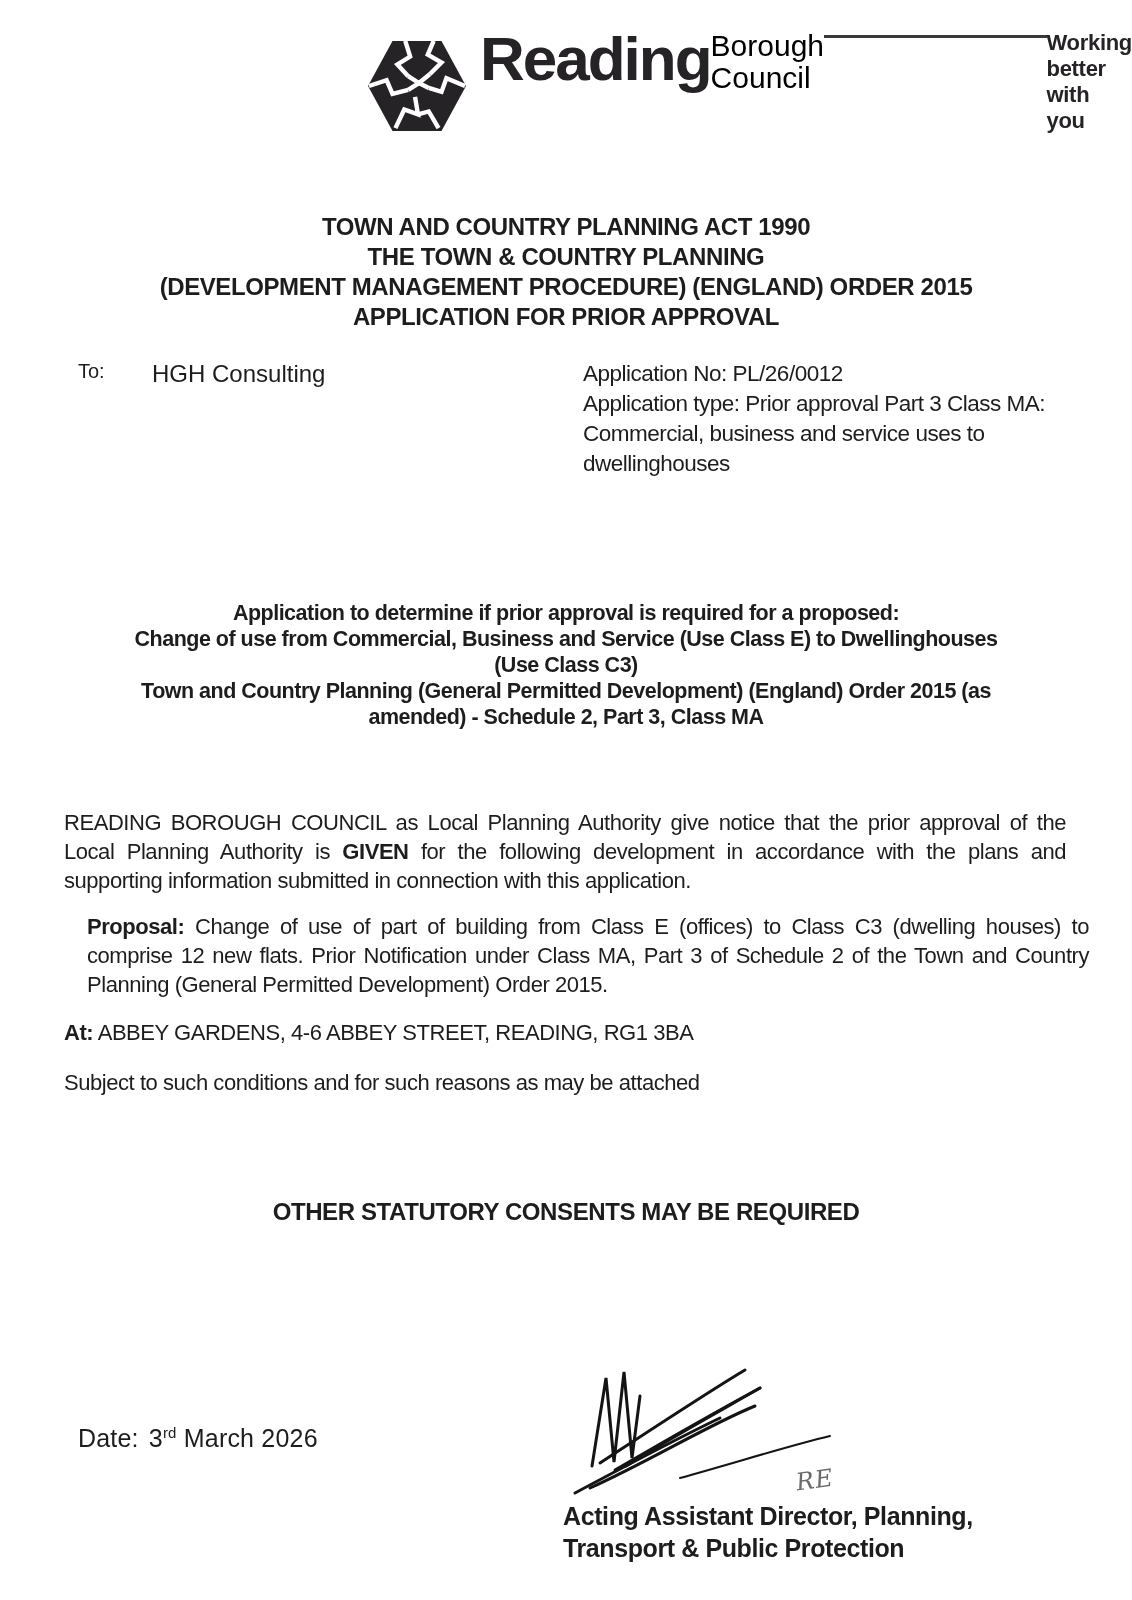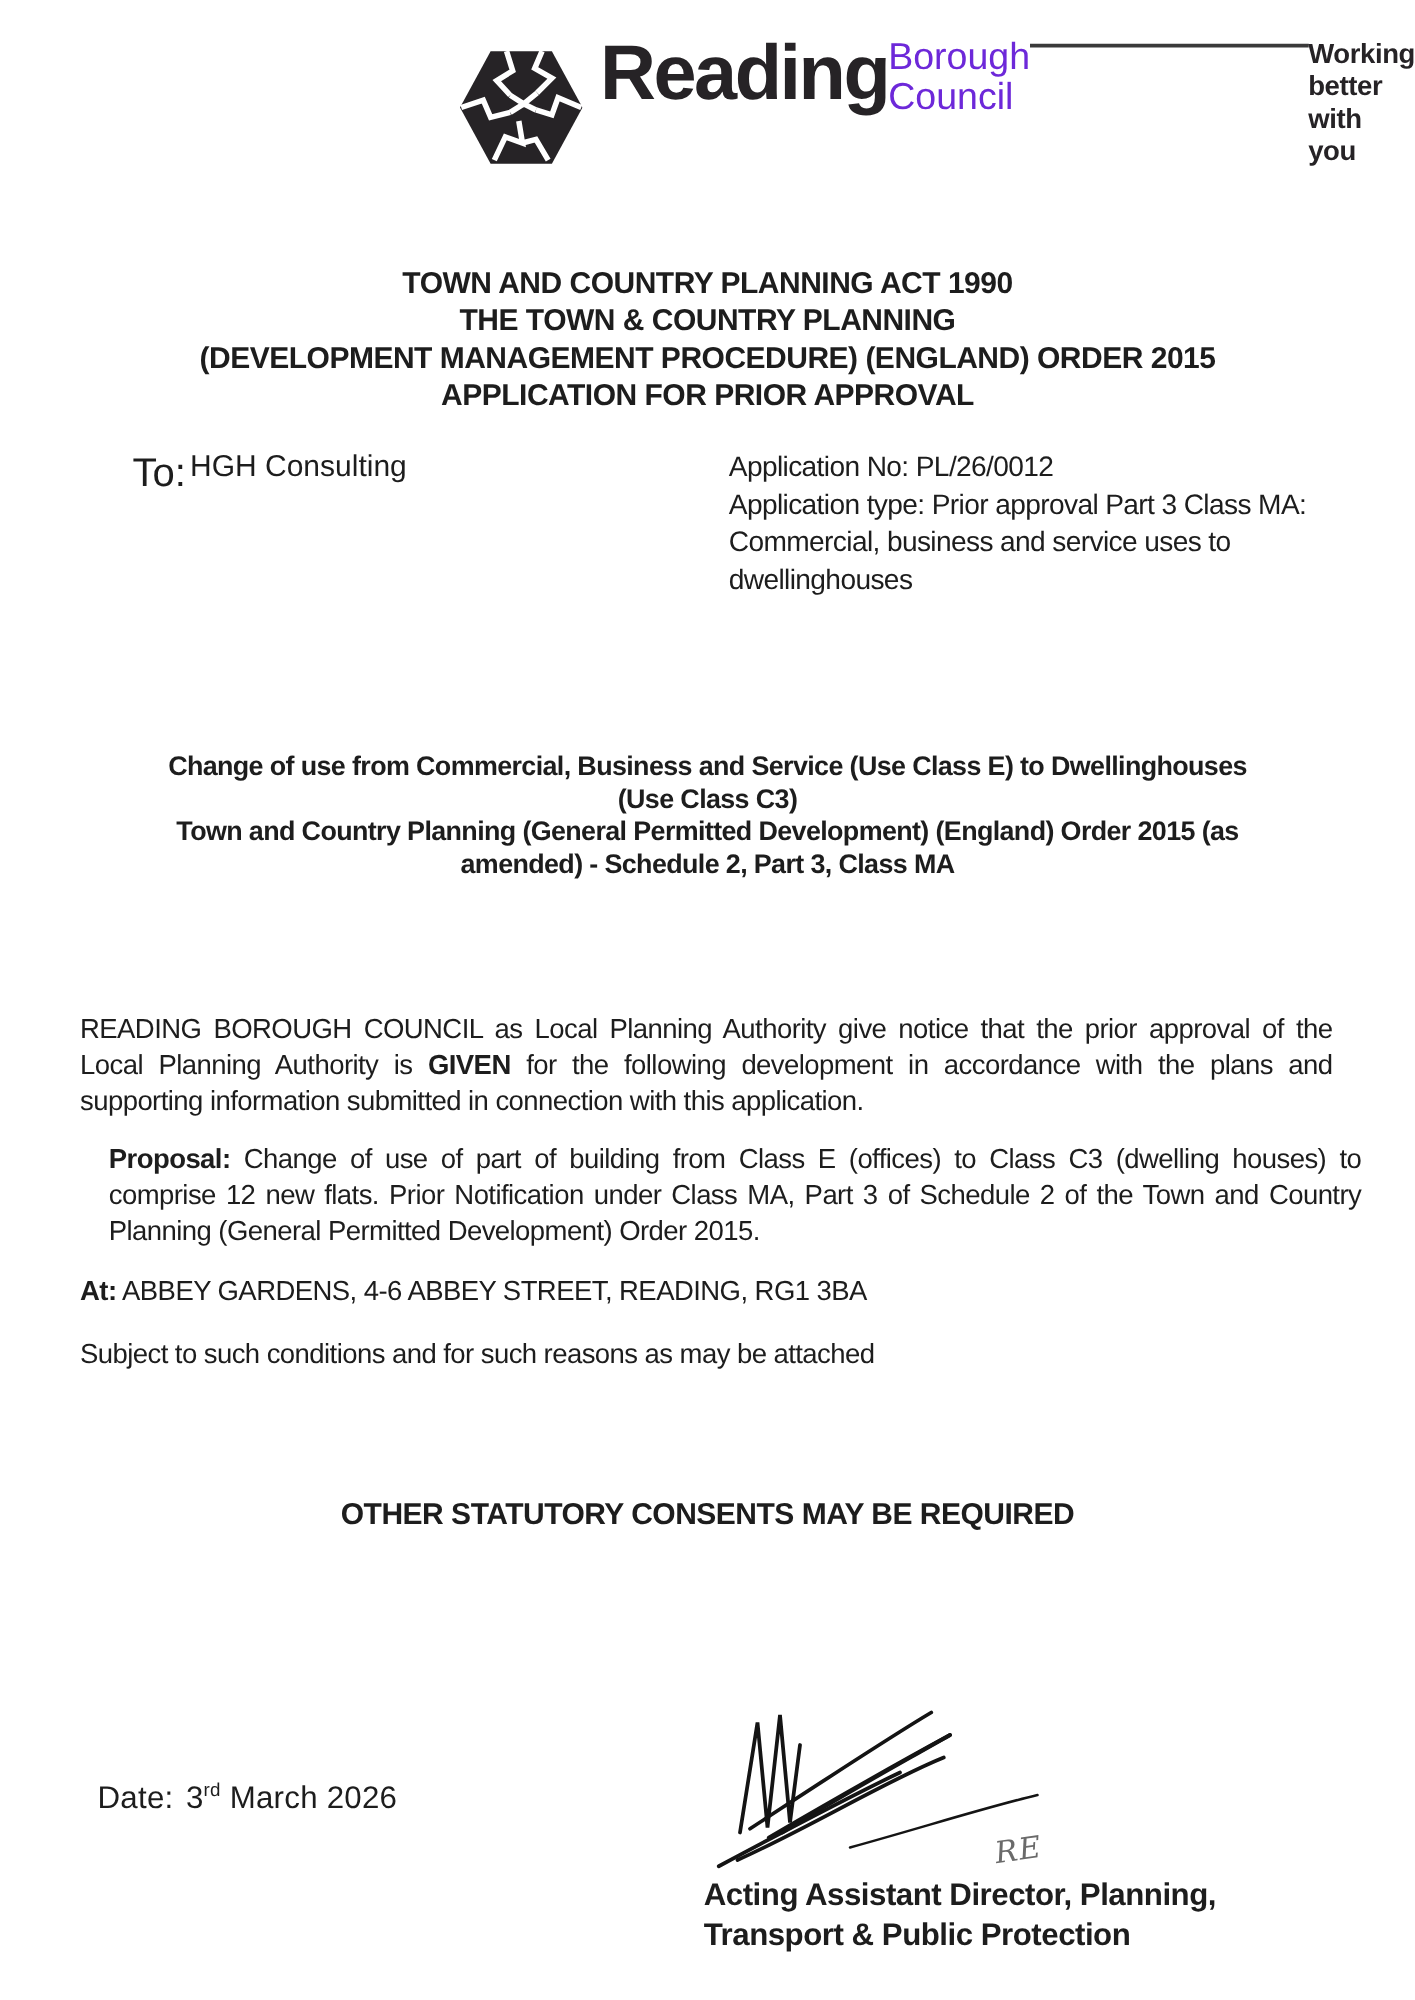--- a/index.html
+++ b/index.html
@@ -5,29 +5,29 @@
   html,body{margin:0;padding:0;background:#ffffff;}
   .page{
     position:relative;width:1132px;height:1600px;background:#ffffff;
     font-family:"Liberation Sans",sans-serif;color:#1d1d1d;overflow:hidden;
   }
   
   .logo{position:absolute;left:368px;top:30px;display:flex;align-items:flex-start;gap:14px;}
   .logo-icon{width:98px;height:112px;flex:0 0 auto;}
   .logo-text{display:flex;flex-direction:row;}
   .logo-name{font-size:62px;font-weight:bold;line-height:58px;letter-spacing:-2px;color:#262326;}
-  .logo-sub{font-size:30px;line-height:32px;letter-spacing:0px;color:#6d28d9;margin-top:0px;}
+  .logo-sub{font-size:30px;line-height:32px;letter-spacing:0px;color:#000000;margin-top:0px;}
   .logo-divider{height:3px;background:#3a3a3a;margin:5px 0 4px 0;width:100%;}
   .logo-tagline{font-size:22px;font-weight:bold;color:#262326;letter-spacing:-0.3px;}
   
   .title-block{position:absolute;left:0;top:212px;width:1132px;text-align:center;
     font-weight:bold;font-size:24px;line-height:30px;letter-spacing:-0.4px;}
   .title-block div{white-space:nowrap;}
   
-  .to-label{position:absolute;left:78px;top:360px;font-size:32px;margin-left:28px;}
+  .to-label{position:absolute;left:78px;top:360px;font-size:20px;}
   .to-name{position:absolute;left:152px;top:360px;font-size:24px;}
   .app-info{position:absolute;left:583px;top:359px;width:478px;font-size:22.5px;
     line-height:30px;letter-spacing:-0.5px;}
   
   .desc-block{position:absolute;left:0;top:600px;width:1132px;text-align:center;
     font-weight:bold;font-size:21.5px;line-height:26px;letter-spacing:-0.5px;}
   .desc-block div{white-space:nowrap;}
   
   .body-line,.body-par{position:absolute;left:64px;width:1002px;font-size:22px;
     letter-spacing:-0.45px;line-height:29px;}
@@ -87,20 +87,21 @@
 
   <div class="to-label">To:</div>
   <div class="to-name">HGH Consulting</div>
 
   <div class="app-info">
     <div>Application No: PL/26/0012</div>
     <div>Application type: Prior approval Part 3 Class MA: Commercial, business and service uses to dwellinghouses</div>
   </div>
 
   <div class="desc-block">
+    <div>Application to determine if prior approval is required for a proposed:</div>
     <div>Change of use from Commercial, Business and Service (Use Class E) to Dwellinghouses</div>
     <div>(Use Class C3)</div>
     <div>Town and Country Planning (General Permitted Development) (England) Order 2015 (as</div>
     <div>amended) - Schedule 2, Part 3, Class MA</div>
   </div>
 
 
   <div class="body-par para-decision"><span>READING BOROUGH COUNCIL as Local Planning Authority give notice that the prior approval of the Local Planning Authority is </span><b>GIVEN</b><span> for the following development in accordance with the plans and supporting information submitted in connection with this application.</span></div>
 
   <div class="body-par para-proposal"><b>Proposal:</b><span> Change of use of part of building from Class E (offices) to Class C3 (dwelling houses) to comprise 12 new flats.  Prior Notification under Class MA, Part 3 of Schedule 2 of the Town and Country Planning (General Permitted Development) Order 2015.</span></div>

